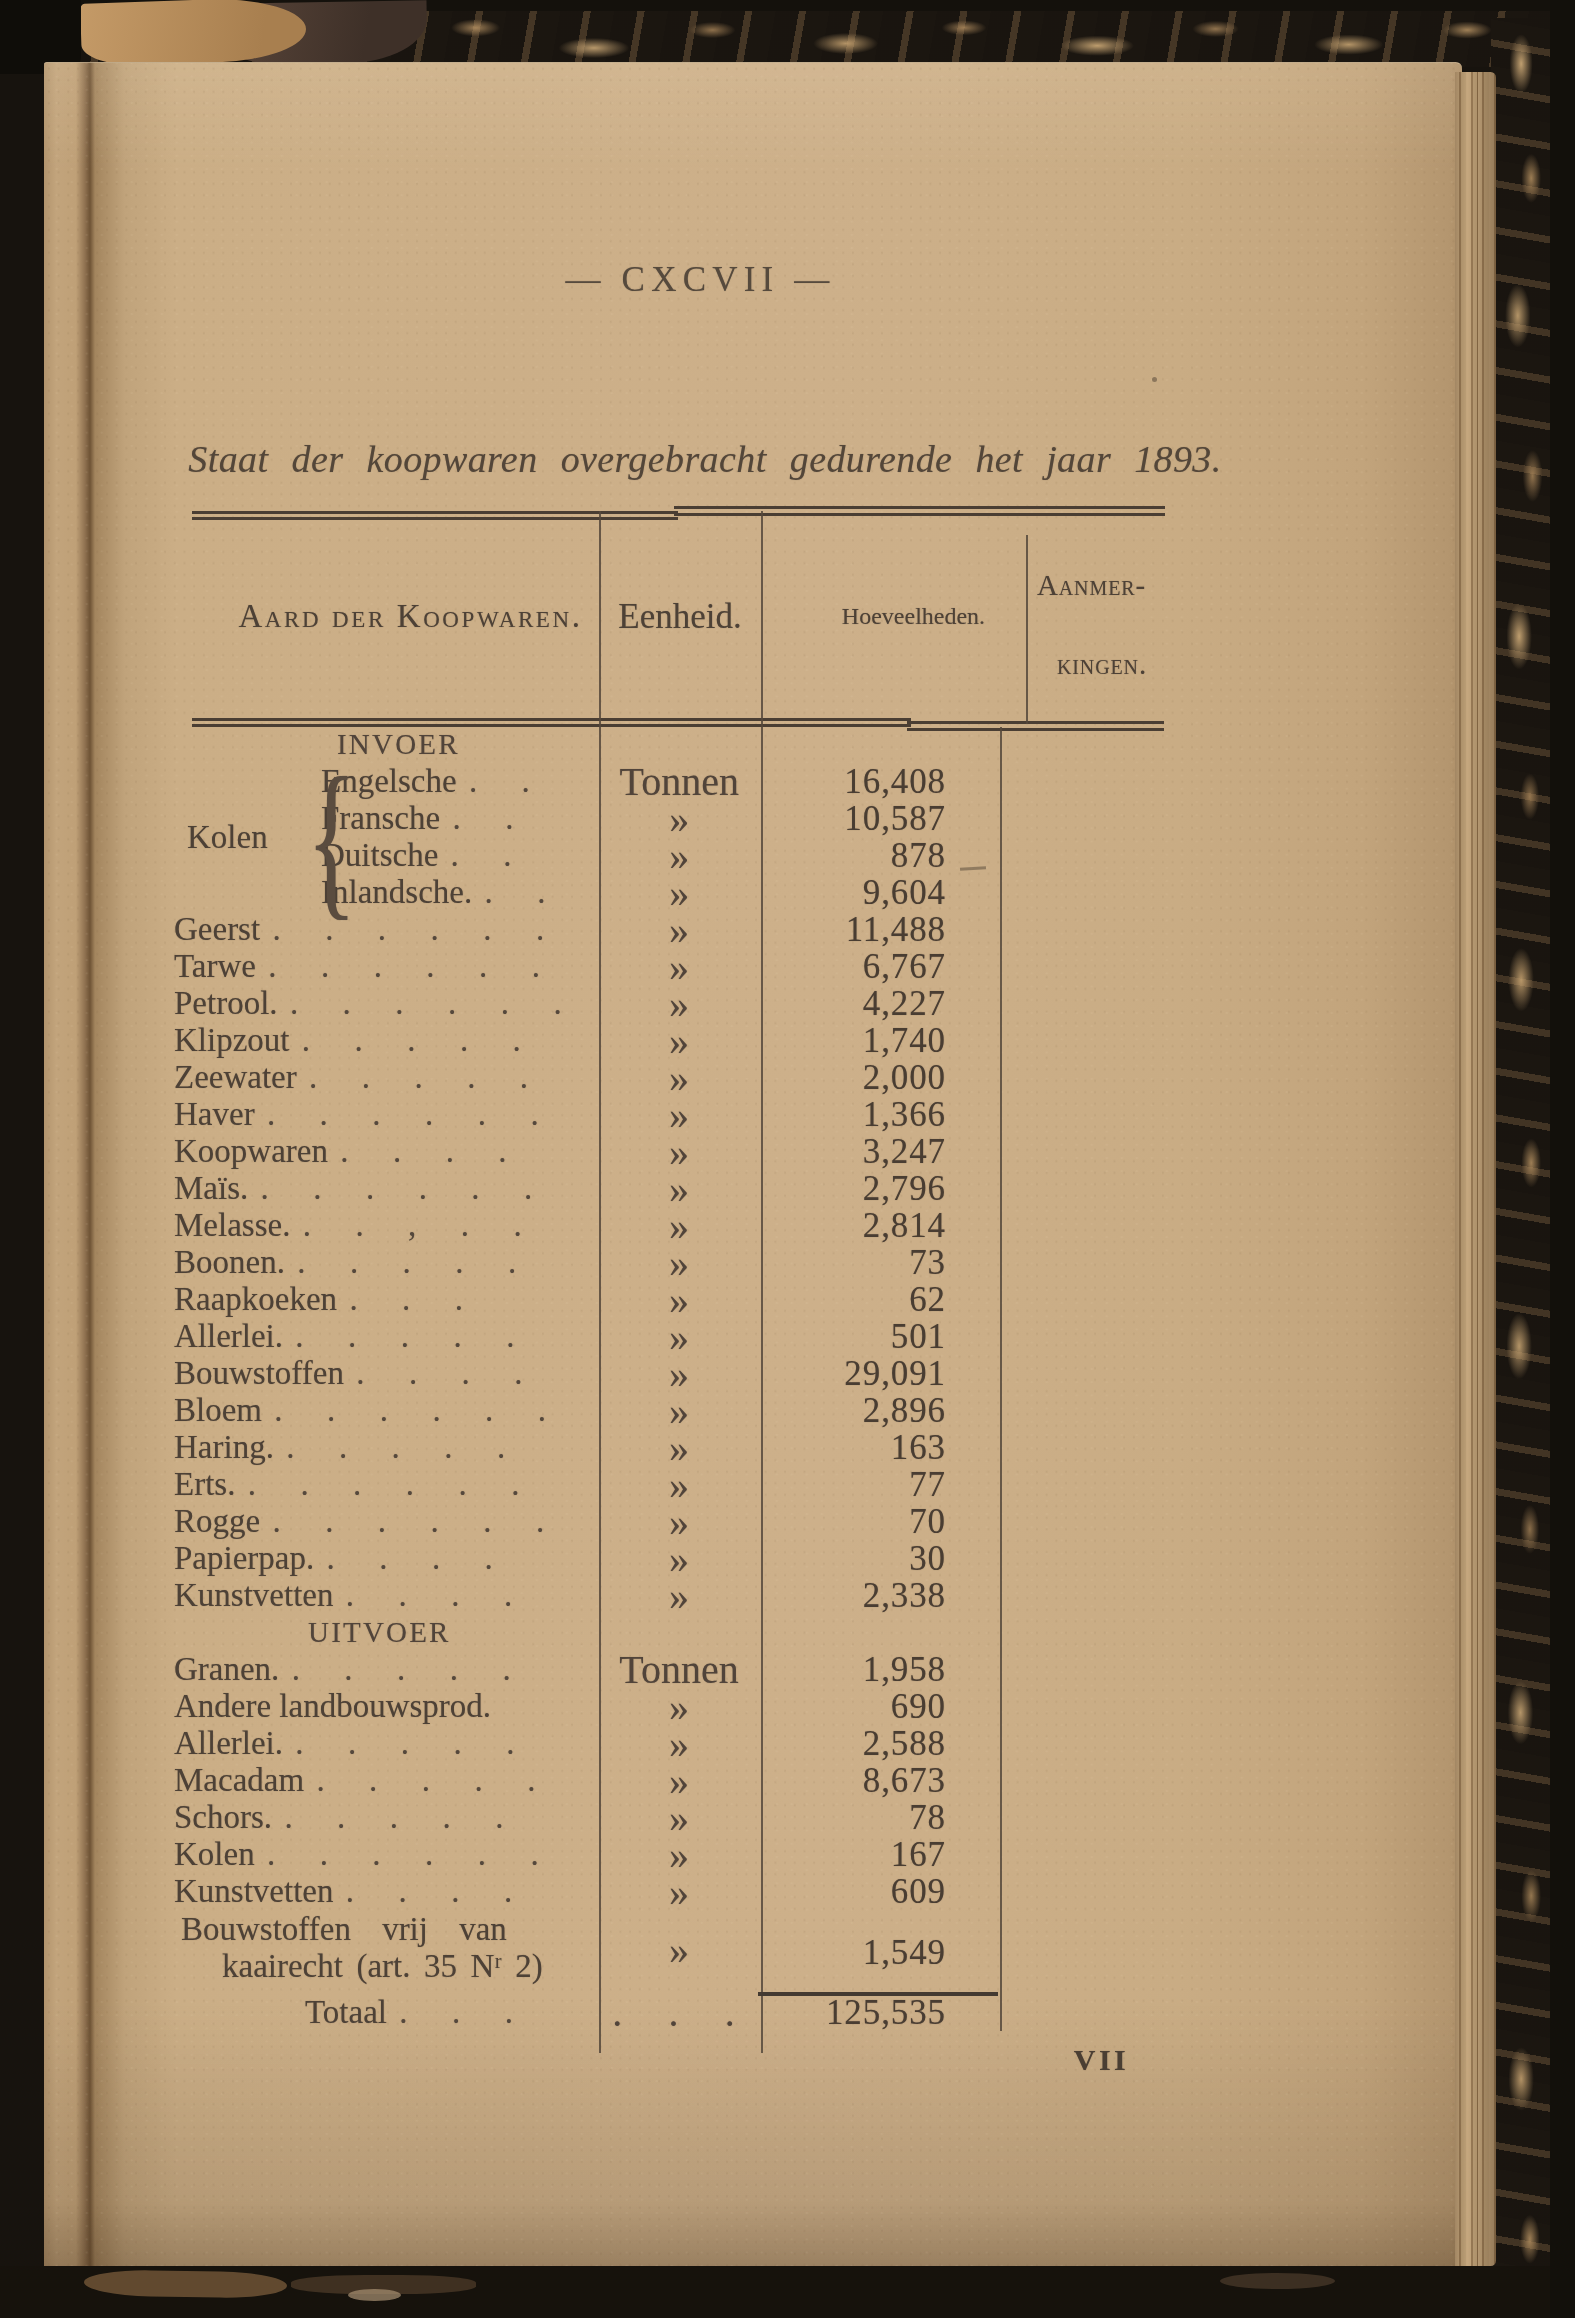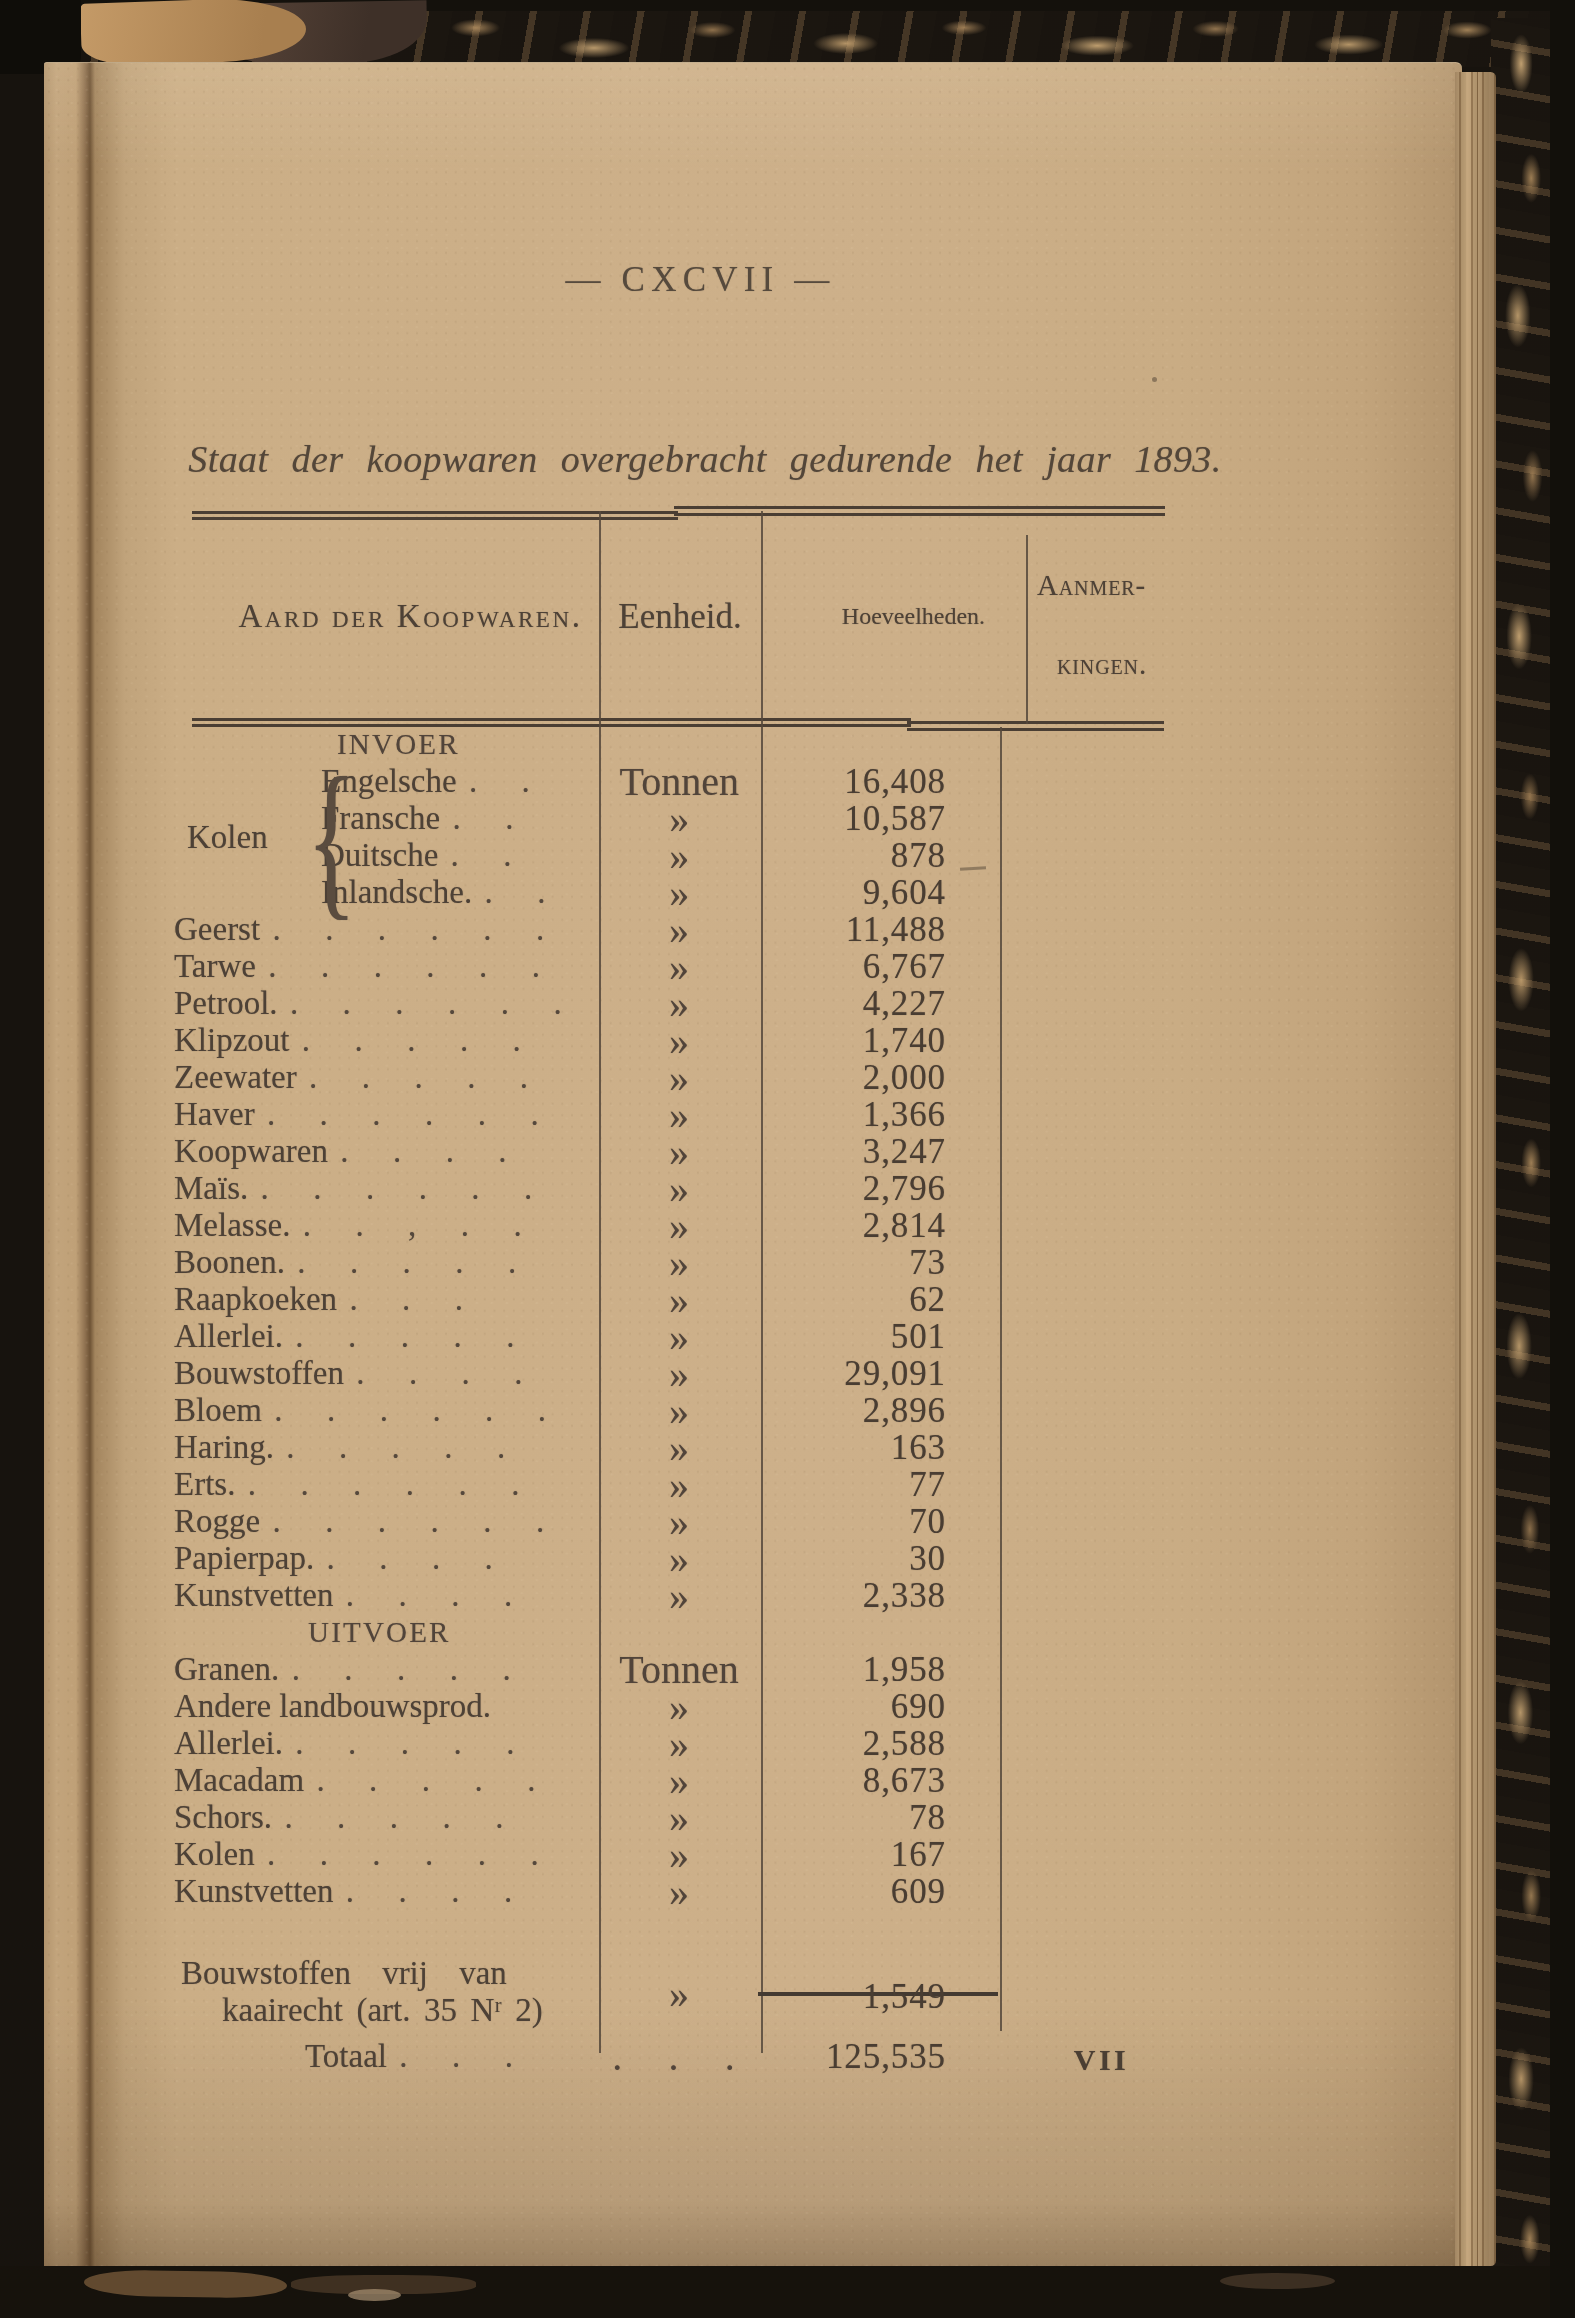--- a/index.html
+++ b/index.html
@@ -106,21 +106,21 @@
   .th { position:absolute; text-align:center; color:#4d4136; }
   .th-goods { left:163px; top:527px; width:407px; height:53px; line-height:53px; font-variant:small-caps; font-size:33px; letter-spacing:2.6px; }
   .th-unit  { left:555px; top:527px; width:162px; height:53px; line-height:53px; font-size:35px; }
   .th-qty   { left:717px; top:527px; width:239px; height:53px; line-height:53px; font-size:24px;margin-left:33px; }
   .th-rem1  { left:982px; top:499px; width:138px; height:46px; line-height:46px; font-variant:small-caps; font-size:29px; letter-spacing:0.9px; transform:translateX(-3.5px);}
   .th-rem2  { left:982px; top:578px; width:138px; height:46px; line-height:46px; font-variant:small-caps; font-size:29px; letter-spacing:0.9px; transform:translateX(7px);}
 
   
   .tbody { position:absolute; left:123px; top:663px; width:832px; font-size:33px; }
   .trow { display:flex; height:37px; align-items:center; }
-  .trow.item2 { height:75px;margin-top:44px; }
+  .trow.item2 { height:75px; }
   .trow.total { height:55px; }
   .c-name { width:432px; padding-left:7px; display:flex; align-items:center; white-space:nowrap; }
   .grp .c-name { padding-left:154px; }
   .sec-in  .c-name { padding-left:170px; }
   .sec-out .c-name { padding-left:141px; }
   .section .c-name span { font-size:29px; letter-spacing:2.2px; color:#51443a; }
   .c-unit { width:164px; text-align:center; font-size:40px; color:#51443a; }
   .c-qty  { width:239px; text-align:right; padding-right:53px; font-size:35px; letter-spacing:0.9px; color:#493d32; }
   .dots { margin-left:12.3px; letter-spacing:11.5px; word-spacing:13.2px; white-space:pre; color:#55483c; }
   .item2 .c-name { flex-direction:column; align-items:flex-start; justify-content:center; }

